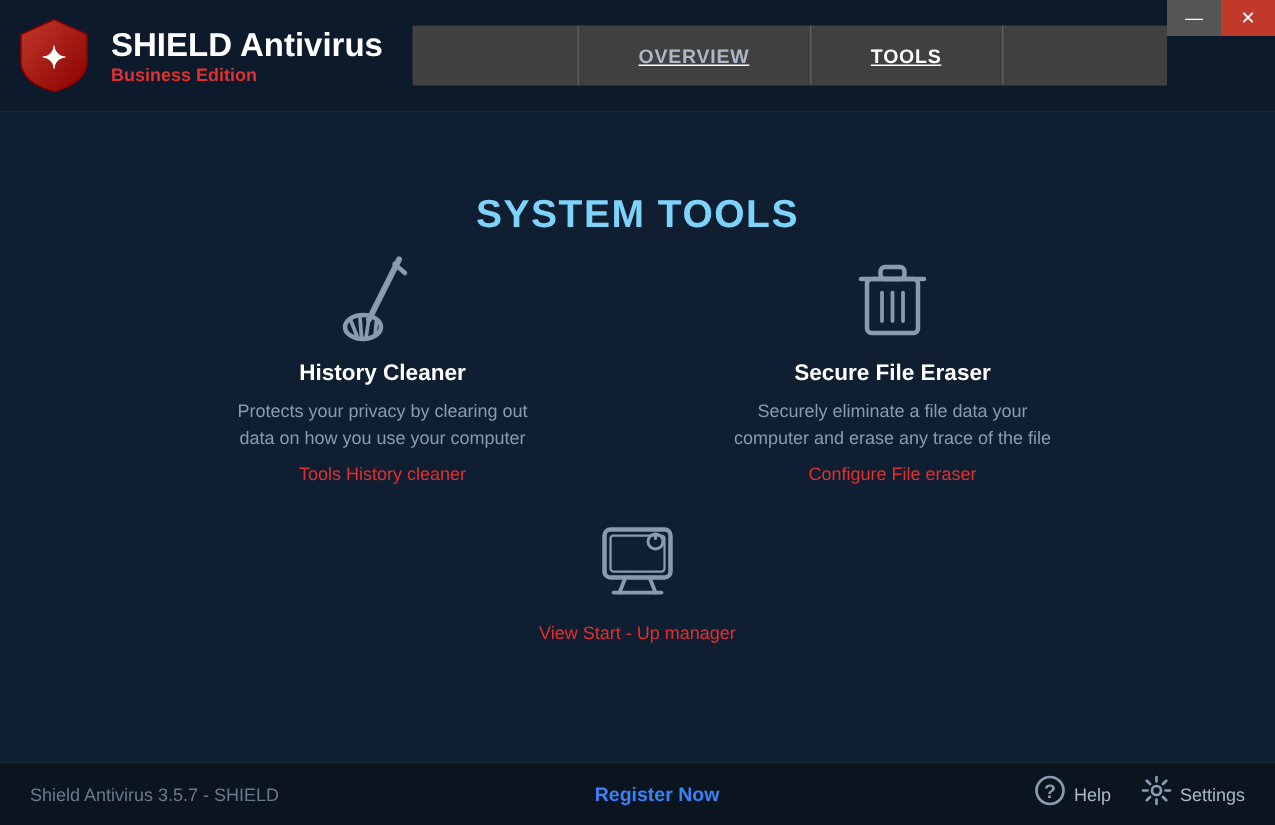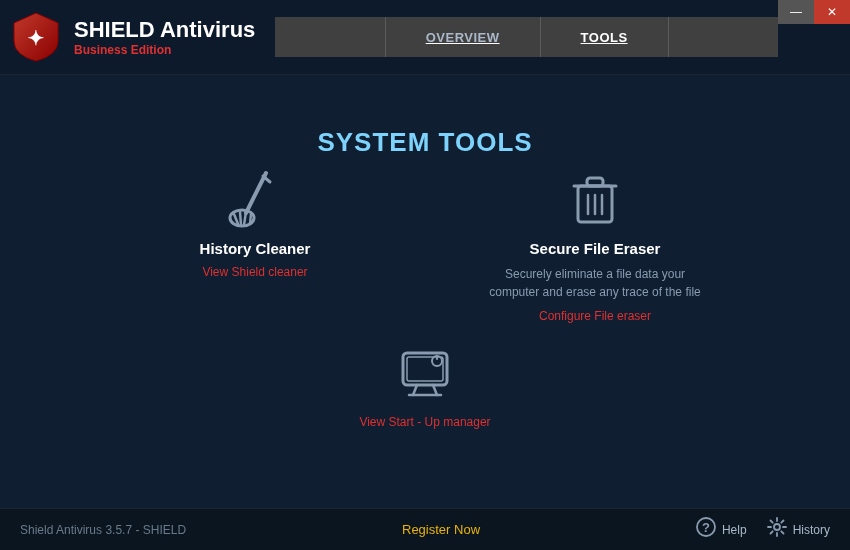--- a/index.html
+++ b/index.html
@@ -234,22 +234,22 @@
       border-top: 1px solid rgba(255,255,255,0.07);
     }
 
     .footer-version {
       font-size: 12px;
       color: #6a7a8a;
     }
 
     .footer-register {
       font-size: 13px;
-      color: #eab308;
-      font-weight: 400;
+      color: #3b82f6;
+      font-weight: 700;
       cursor: pointer;
     }
 
     .footer-right {
       display: flex;
       align-items: center;
       gap: 20px;
     }
 
     .footer-action {
@@ -320,21 +320,22 @@
             <line x1="38" y1="5" x2="18" y2="45" stroke="#8a9bb0" stroke-width="4" stroke-linecap="round"></line>
             <ellipse cx="14" cy="50" rx="12" ry="8" fill="none" stroke="#8a9bb0" stroke-width="3"></ellipse>
             <line x1="6" y1="46" x2="10" y2="56" stroke="#8a9bb0" stroke-width="2.5" stroke-linecap="round"></line>
             <line x1="12" y1="44" x2="13" y2="57" stroke="#8a9bb0" stroke-width="2.5" stroke-linecap="round"></line>
             <line x1="18" y1="44" x2="16" y2="57" stroke="#8a9bb0" stroke-width="2.5" stroke-linecap="round"></line>
             <line x1="23" y1="46" x2="22" y2="56" stroke="#8a9bb0" stroke-width="2.5" stroke-linecap="round"></line>
             <line x1="35" y1="8" x2="42" y2="14" stroke="#8a9bb0" stroke-width="3" stroke-linecap="round"></line>
           </svg>
         </div>
         <div class="tool-name">History Cleaner</div>
-        <div class="tool-link">View Shield cleaner</div>
+        <div class="tool-desc">Protects your privacy by clearing out data on how you use your computer</div>
+        <div class="tool-link">Tools History cleaner</div>
       </div>
 
       <div class="tool-item">
         <div class="tool-icon">
           <svg width="50" height="60" viewBox="0 0 50 60">
 
             <rect x="8" y="18" width="34" height="36" rx="3" ry="3" fill="none" stroke="#8a9bb0" stroke-width="3"></rect>
             <line x1="4" y1="18" x2="46" y2="18" stroke="#8a9bb0" stroke-width="3" stroke-linecap="round"></line>
             <rect x="17" y="10" width="16" height="8" rx="3" ry="3" fill="none" stroke="#8a9bb0" stroke-width="3"></rect>
             <line x1="18" y1="27" x2="18" y2="46" stroke="#8a9bb0" stroke-width="2.5" stroke-linecap="round"></line>
@@ -385,18 +386,18 @@
         </span>
         <span>Help</span>
       </div>
       <div class="footer-action">
         <span class="footer-icon">
           <svg width="20" height="20" viewBox="0 0 20 20">
             <circle cx="10" cy="10" r="3" fill="none" stroke="#8a9bb0" stroke-width="1.8"></circle>
             <path d="M10 1 L10 4 M10 16 L10 19 M1 10 L4 10 M16 10 L19 10 M3.5 3.5 L5.7 5.7 M14.3 14.3 L16.5 16.5 M16.5 3.5 L14.3 5.7 M5.7 14.3 L3.5 16.5" stroke="#8a9bb0" stroke-width="1.8" stroke-linecap="round"></path>
           </svg>
         </span>
-        <span>History</span>
+        <span>Settings</span>
       </div>
     </div>
   </div>
 
 </div>
 
 </body></html>

